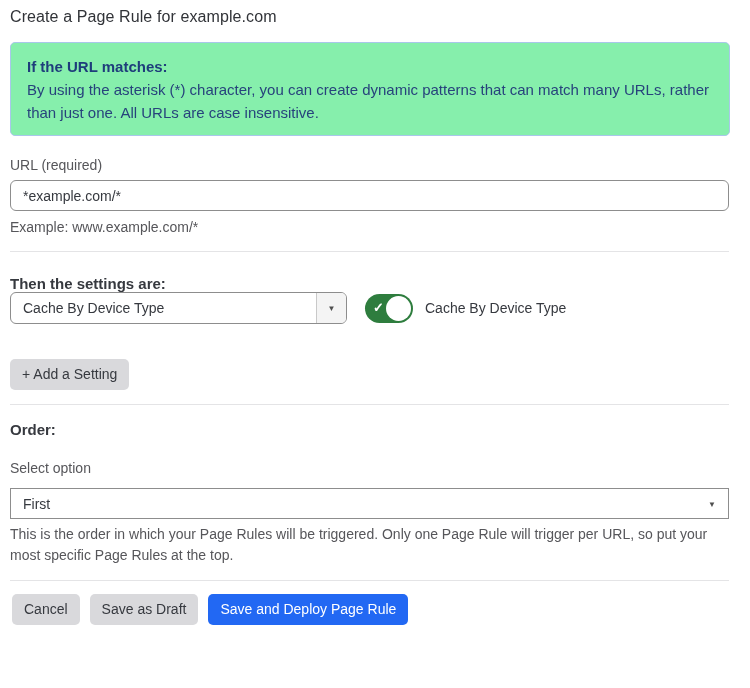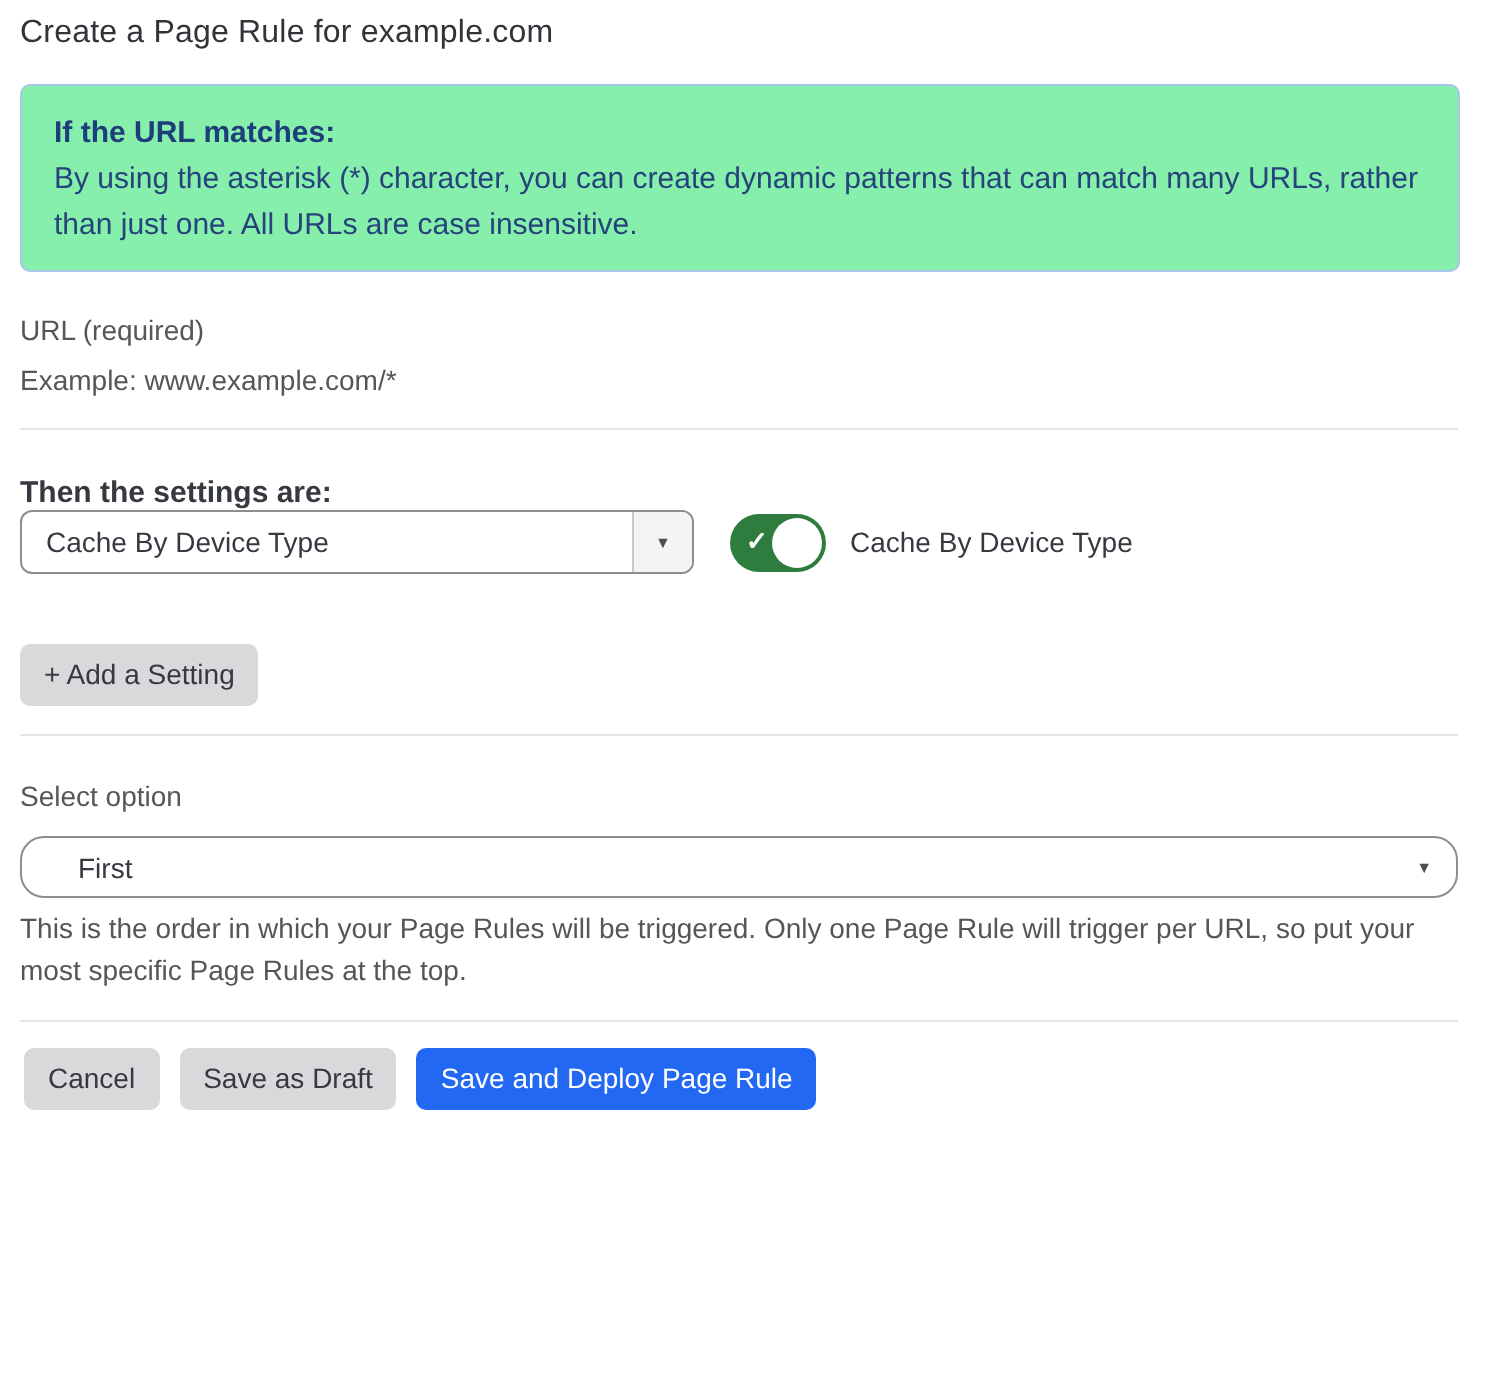--- a/index.html
+++ b/index.html
@@ -98,24 +98,24 @@
     background: #d9d9dc; border-radius: 5px;
     height: 31px; padding: 0 12px; line-height: 31px;
   }
   .btn.add-setting { margin-top: 35px; }
   .btn-primary {
     background: #2268f3; color: #ffffff;
   }
 
   .fullwidth-select {
     position: relative; width: 719px; height: 31px;
-    border: 1px solid #8d8d8d; border-radius: 12px;
+    border: 1px solid #8d8d8d; border-radius: 0;
     background: #fff; cursor: pointer;
     display: flex; align-items: center;
-    padding-left: 28px; font-size: 14px; color: #36393f;
+    padding-left: 12px; font-size: 14px; color: #36393f;
     margin-top: 7px;
   }
   .fullwidth-select .fw-arrow {
     position: absolute; right: 12px; top: 50%; transform: translateY(-50%);
     font-size: 8px; color: #4f4f4f;
   }
 
   .order-helper {
     font-size: 14px; color: #56565a; line-height: 21px;
     margin-top: 5px; max-width: 706px;
@@ -134,20 +134,21 @@
 <div class="container">
 
   <h1 class="page-title">Create a Page Rule for example.com</h1>
 
   <div class="info-box">
     <div class="info-heading">If the URL matches:</div>
     <div>By using the asterisk (*) character, you can create dynamic patterns that can match many URLs, rather than just one. All URLs are case insensitive.</div>
   </div>
 
   <label class="field-label">URL (required)</label>
+  <input class="text-input" type="text" value="*example.com/*" style="">
   <div class="helper-text">Example: www.example.com/*</div>
 
   <hr class="divider">
 
   <div class="section-heading">Then the settings are:</div>
 
 
   <div class="setting-row mt0">
     <div class="select-box">
       <div class="select-value">Cache By Device Type</div>
@@ -159,20 +160,21 @@
       <span class="toggle-check">✓</span>
       <span class="toggle-knob"></span>
     </div>
     <span class="toggle-text">Cache By Device Type</span>
   </div>
 
   <button class="btn add-setting">+ Add a Setting</button>
 
   <hr class="divider divider-settings">
 
+  <div class="section-heading spacer-order">Order:</div>
 
   <label class="field-label spacer-selectlabel">Select option</label>
 
   <div class="fullwidth-select">
     <span>First</span>
     <span class="fw-arrow">▼</span>
   </div>
 
   <div class="order-helper">This is the order in which your Page Rules will be triggered. Only one Page Rule will trigger per URL, so put your most specific Page Rules at the top.</div>
 

